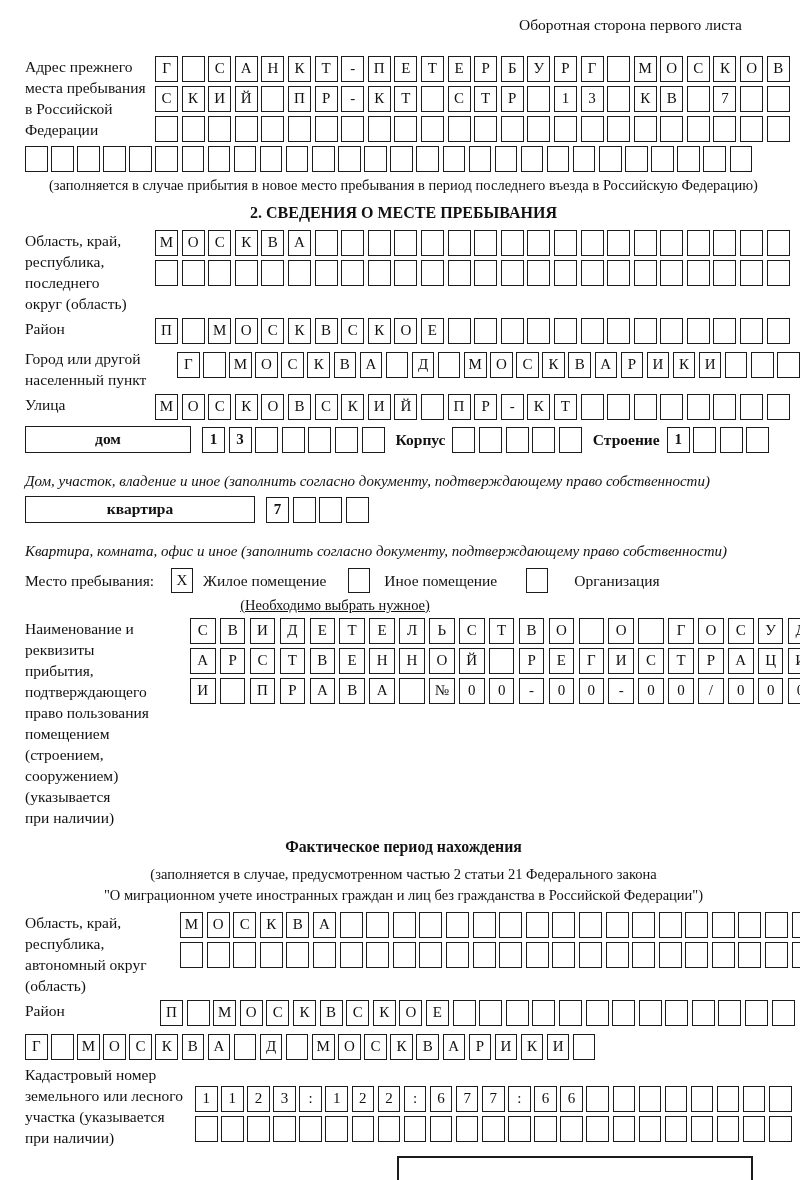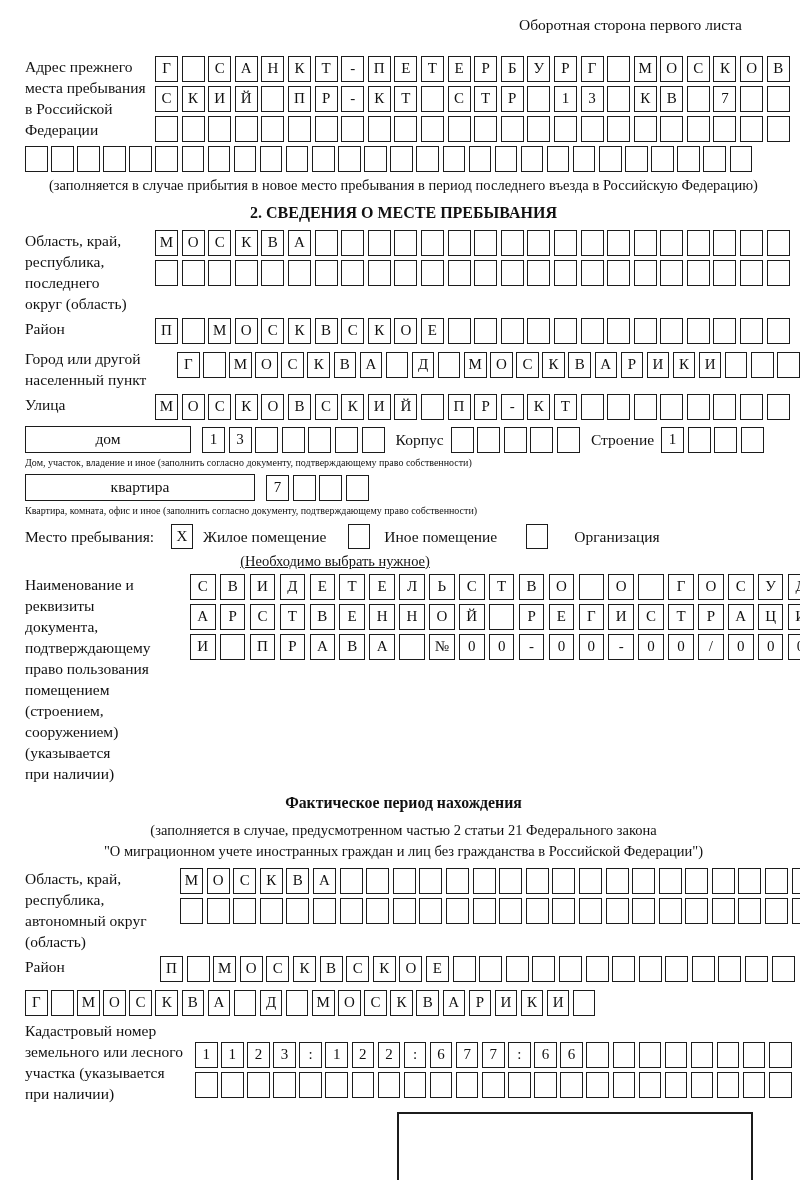--- a/index.html
+++ b/index.html
@@ -37,30 +37,30 @@
   .lbl-130 { width:130px; }
   .lbl-155 { width:155px; }
   .lbl-135 { width:135px; }
   .lbl-152 { width:152px; }
   .lbl-170 { width:170px; }
 
   .mt4 { margin-top:4px; }
   .mt6 { margin-top:6px; }
 
   
-  .house-row { display:flex; align-items:center; margin-top:6px; }
+  .house-row { display:flex; align-items:center; margin-top:6px;font-weight:bold; }
   .bigbox {
     border:1.8px solid #1c1c1c; height:27px;
     text-align:center; font-size:15.5px; line-height:24px;
   }
   .house-box { width:166px; margin-right:11px; }
   .apt-box  { width:230px; margin-right:11px; }
   .inline-label { font-size:15.5px; margin:0 7px 0 11px; }
 
-  .small-note { font-size:10px; margin-top:4px; }
+  .small-note { font-size:15px; margin-top:20px;font-style:italic; }
 
   
   .stay-row { display:flex; align-items:center; margin-top:8px; }
   .stay-row .fieldlabel { margin-right:0; }
   .cb { width:22px; height:25px; font-size:15px; }
   .stay-note { font-size:14.5px; margin-top:4px; margin-left:130px; width:360px; text-align:center;text-decoration:underline; }
 
   
   .doc-block { margin-top:4px; }
   .doc-label { width:165px; }
@@ -402,21 +402,21 @@
   <span class="cell cb" style="margin-left:15px;"></span>
   <div class="inline-label" style="margin-left:14px;">Иное помещение</div>
   <span class="cell cb" style="margin-left:22px;"></span>
   <div class="inline-label" style="margin-left:26px;">Организация</div>
 </div>
 <div class="stay-note">(Необходимо выбрать нужное)</div>
 
 <div class="fieldblock doc-block">
   <div class="fieldlabel doc-label">
       <div>Наименование и реквизиты</div>
-      <div>документа, подтверждающему</div>
+      <div>прибытия, подтверждающего</div>
       <div>право пользования</div>
       <div>помещением (строением,</div>
       <div>сооружением) (указывается</div>
       <div>при наличии)</div>
     </div>
   <div class="rows">
     <div class="box-row cells-21">
         <span class="cell">С</span>
         <span class="cell">В</span>
         <span class="cell">И</span>

